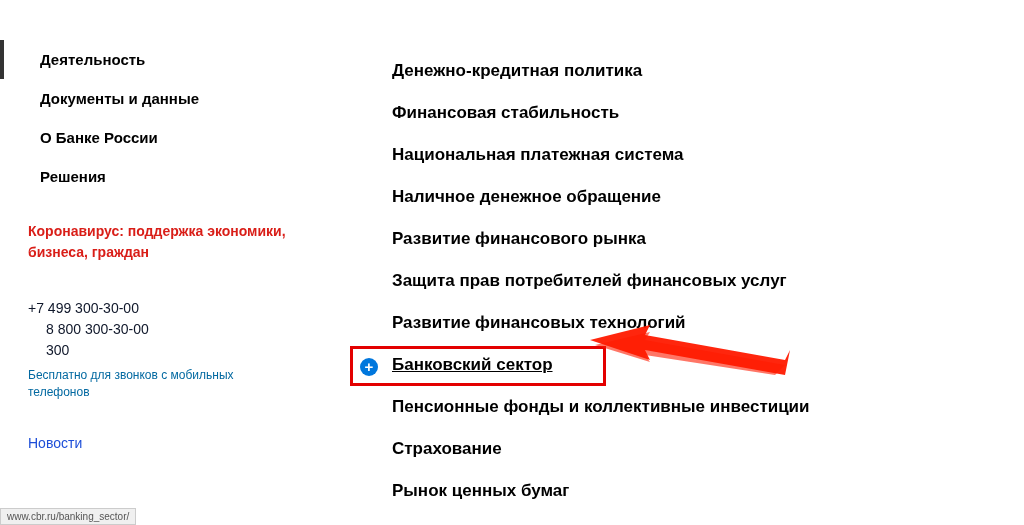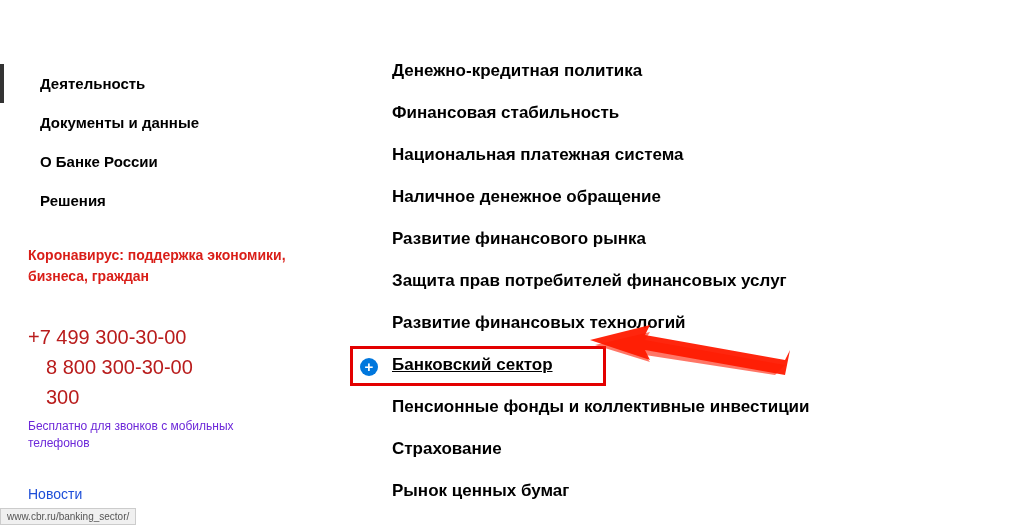--- a/index.html
+++ b/index.html
@@ -13,21 +13,21 @@
     }
     .container {
       display: flex;
       width: 100%;
       height: 100%;
     }
     .sidebar {
       width: 312px;
       height: 100%;
       overflow-y: auto;
-      padding-top: 64px;
+      padding-top: 40px;
       position: relative;
     }
     .sidebar::-webkit-scrollbar { width: 16px; }
     .sidebar::-webkit-scrollbar-track { background: #f1f1f1; }
     .sidebar::-webkit-scrollbar-thumb { background: #c1c1c1; }
     .sidebar::-webkit-scrollbar-button {
       background: #f1f1f1;
       height: 16px;
       display: block;
     }
@@ -46,27 +46,27 @@
       padding: 25px 20px 10px 28px;
       font-size: 14px;
       font-weight: bold;
       color: #d91e18;
       line-height: 1.5;
     }
     .phone-block {
       padding: 25px 20px 0 28px;
     }
     .phone {
-      font-size: 20px;
-      color: #b91c1c;
+      font-size: 14px;
+      color: #0f172a;
       line-height: 1.5;
     }
     .phone-note {
       font-size: 12px;
-      color: #6d28d9;
+      color: #0369a1;
       line-height: 1.4;
       margin-top: 6px;
     }
     .bottom-links {
       padding: 28px 20px 0 28px;
     }
     .bottom-link {
       font-size: 14px;
       color: #1d4ed8;
       padding: 6px 0;

